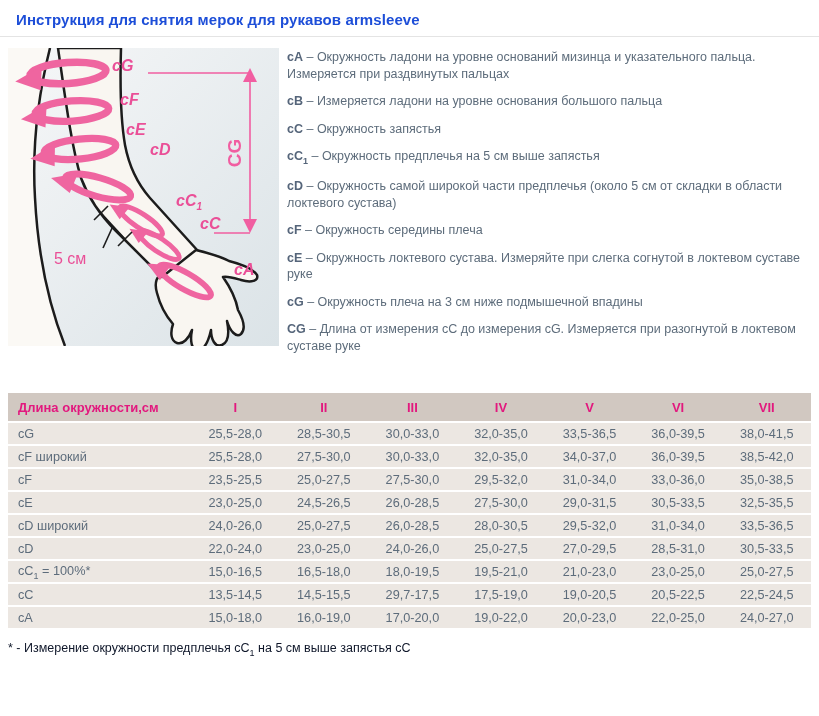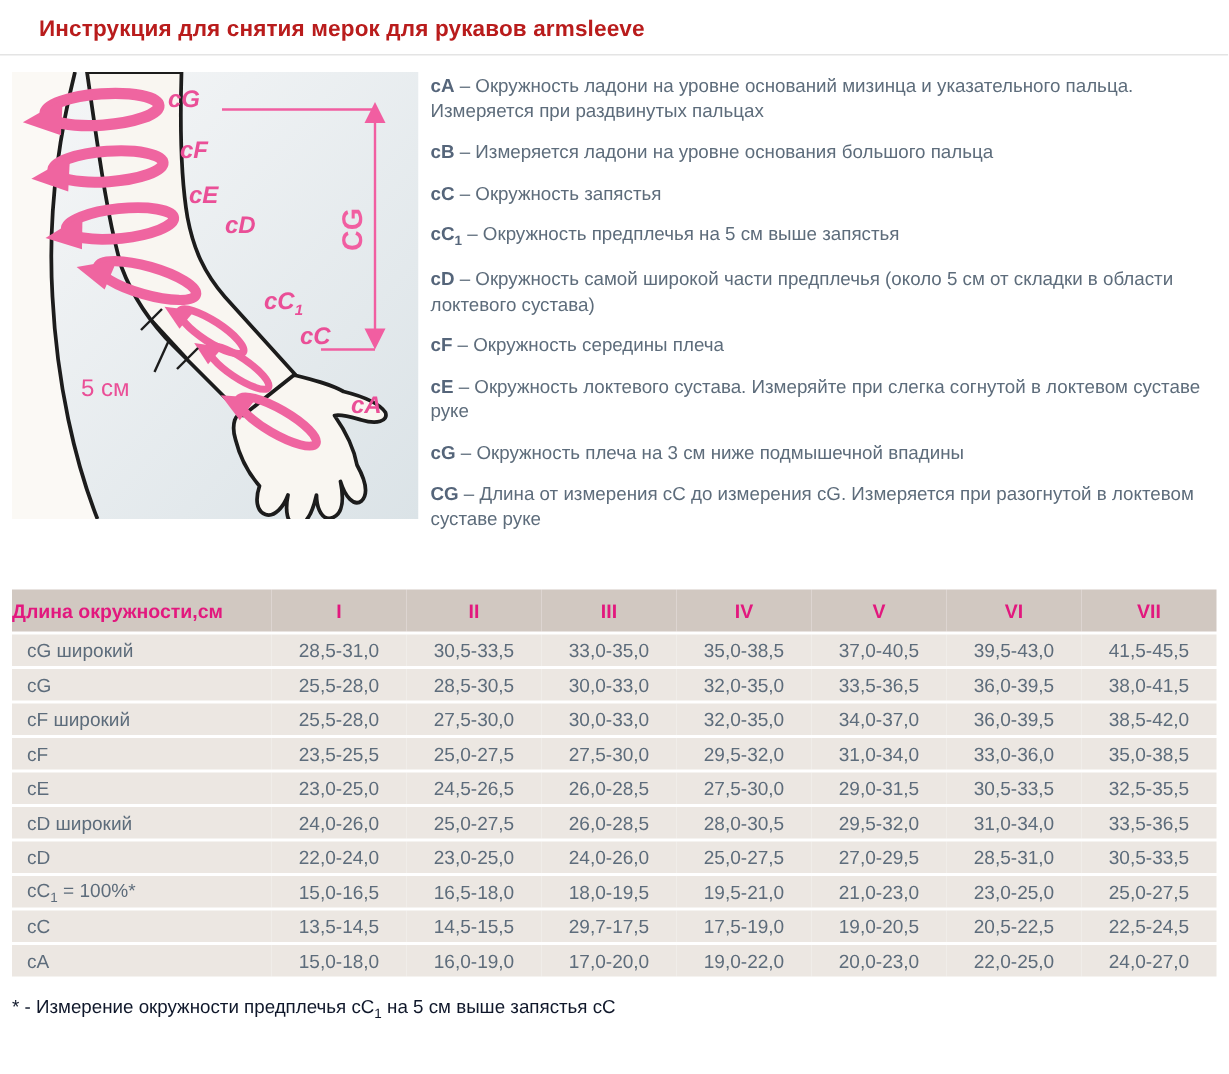--- a/index.html
+++ b/index.html
@@ -1,30 +1,30 @@
 <!DOCTYPE html>
 <html><head>
 <meta charset="utf-8">
 <style>
   html,body { margin:0; padding:0; background:#ffffff; }
   body { font-family:"Liberation Sans", sans-serif; }
   .page { width:819px; height:716px; background:#fff; position:relative; overflow:hidden; }
 
-  .page-title { font-size:15px; font-weight:bold; color:#b91c1c; margin:0; padding:11px 8px 8px 26px; letter-spacing:.1px; }
+  .page-title { font-size:15px; font-weight:bold; color:#1d4ed8; margin:0; padding:11px 8px 8px 16px; letter-spacing:.1px; }
   .title-rule { border:none; border-top:1px solid #e4e4e4; margin:0; }
 
   .top-section { display:flex; padding:11px 8px 0 8px; }
   .diagram-wrap { width:271px; height:298px; flex:none; }
   .legend { flex:1; padding-left:8px; padding-top:1px; color:#5d6c7b; font-size:12.5px; line-height:1.32; }
   .legend-item { margin-bottom:11px; }
   .legend-code { font-weight:bold; color:#55657a; }
   sub { font-size:9px; }
 
   table.size-table { border-collapse:separate; border-spacing:0 2px; width:803px; margin:26px 8px 0 8px; font-size:12.7px; color:#5d6c7b; table-layout:fixed; }
-  table.size-table th.corner { width:172px; text-align:left; padding-left:0; background:#d1c8c1; color:#e2187e; font-size:13px; height:26px; font-weight:bold; }
+  table.size-table th.corner { width:172px; text-align:left; padding-left:10px; background:#d1c8c1; color:#e2187e; font-size:13px; height:26px; font-weight:bold; }
   table.size-table th.size-col { text-align:center; background:#d1c8c1; color:#e2187e; font-size:13px; height:26px; font-weight:bold; }
   table.size-table td { background:#ece7e2; height:21px; text-align:center; padding:0; }
   table.size-table td.rowlabel { text-align:left; padding-left:10px; }
 
   .footnotes { padding:11px 24px 0 8px; color:#0f172a; font-size:12.5px; }
   .footnote { margin:0 0 13px 0; }
 
   svg text { font-family:"Liberation Sans", sans-serif; }
   .wrap-label { fill:#ea4f97; font-size:16px; font-style:italic; font-weight:bold; }
   .dim-label { fill:#f15ea1; font-size:19px; font-weight:bold; }
@@ -134,30 +134,20 @@
         <th class="size-col">II</th>
         <th class="size-col">III</th>
         <th class="size-col">IV</th>
         <th class="size-col">V</th>
         <th class="size-col">VI</th>
         <th class="size-col">VII</th>
       </tr>
     </thead>
     <tbody id="tbody">
         <tr>
-          <td class="rowlabel">cG широкий</td>
-          <td>28,5-31,0</td>
-          <td>30,5-33,5</td>
-          <td>33,0-35,0</td>
-          <td>35,0-38,5</td>
-          <td>37,0-40,5</td>
-          <td>39,5-43,0</td>
-          <td>41,5-45,5</td>
-        </tr>
-        <tr>
           <td class="rowlabel">cG</td>
           <td>25,5-28,0</td>
           <td>28,5-30,5</td>
           <td>30,0-33,0</td>
           <td>32,0-35,0</td>
           <td>33,5-36,5</td>
           <td>36,0-39,5</td>
           <td>38,0-41,5</td>
         </tr>
         <tr>

